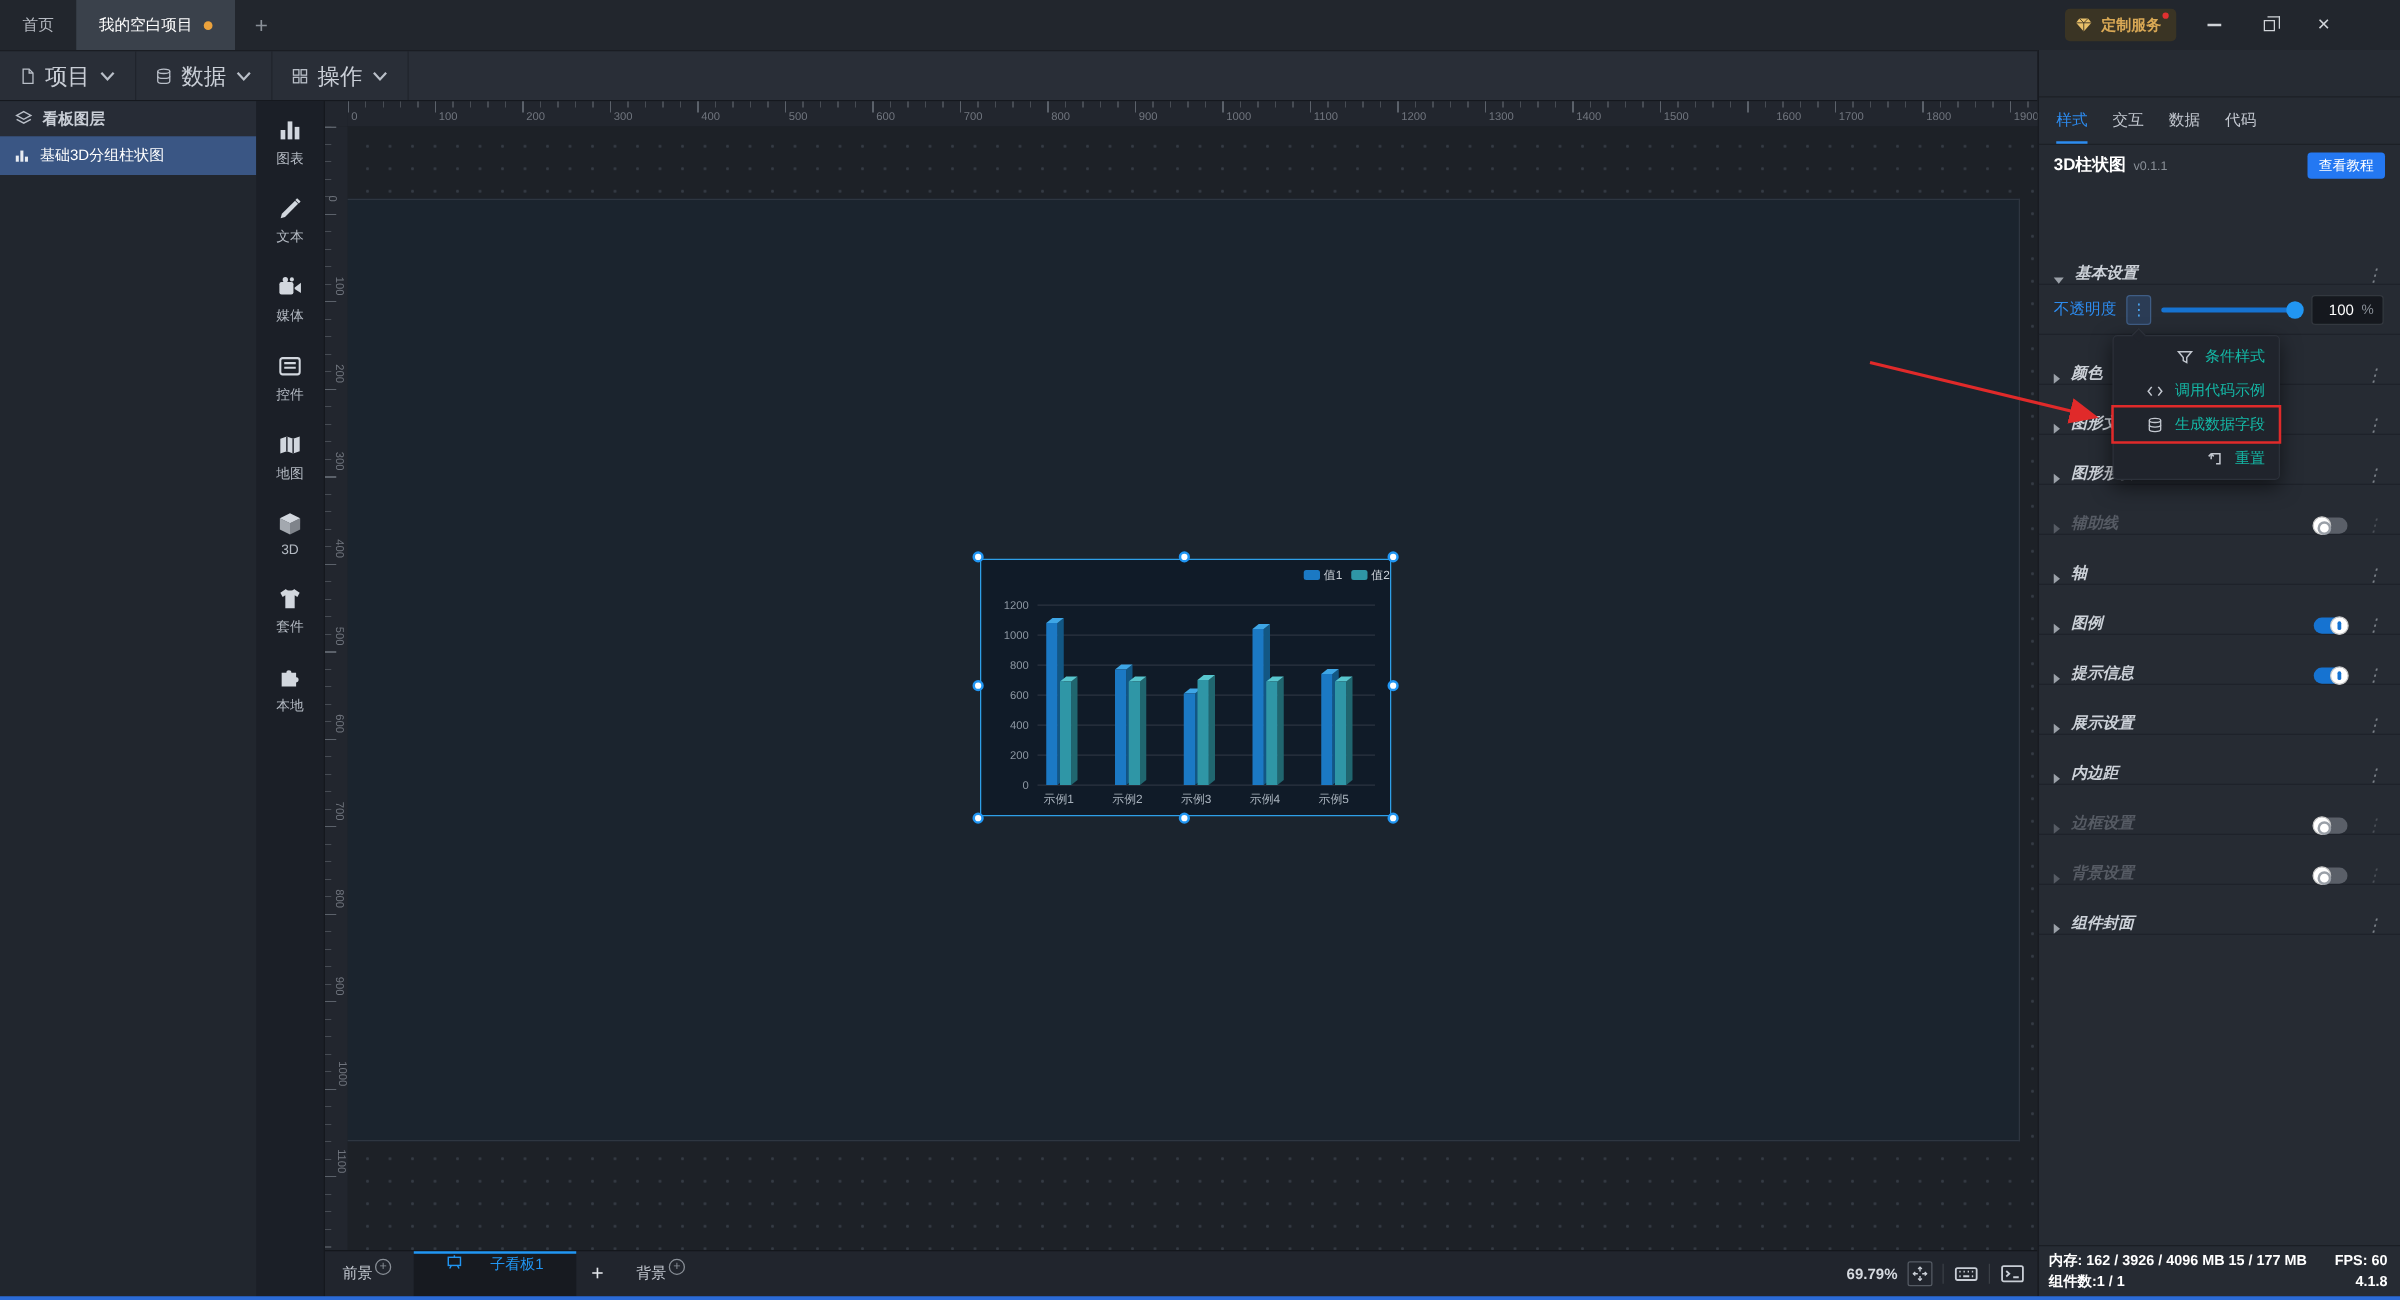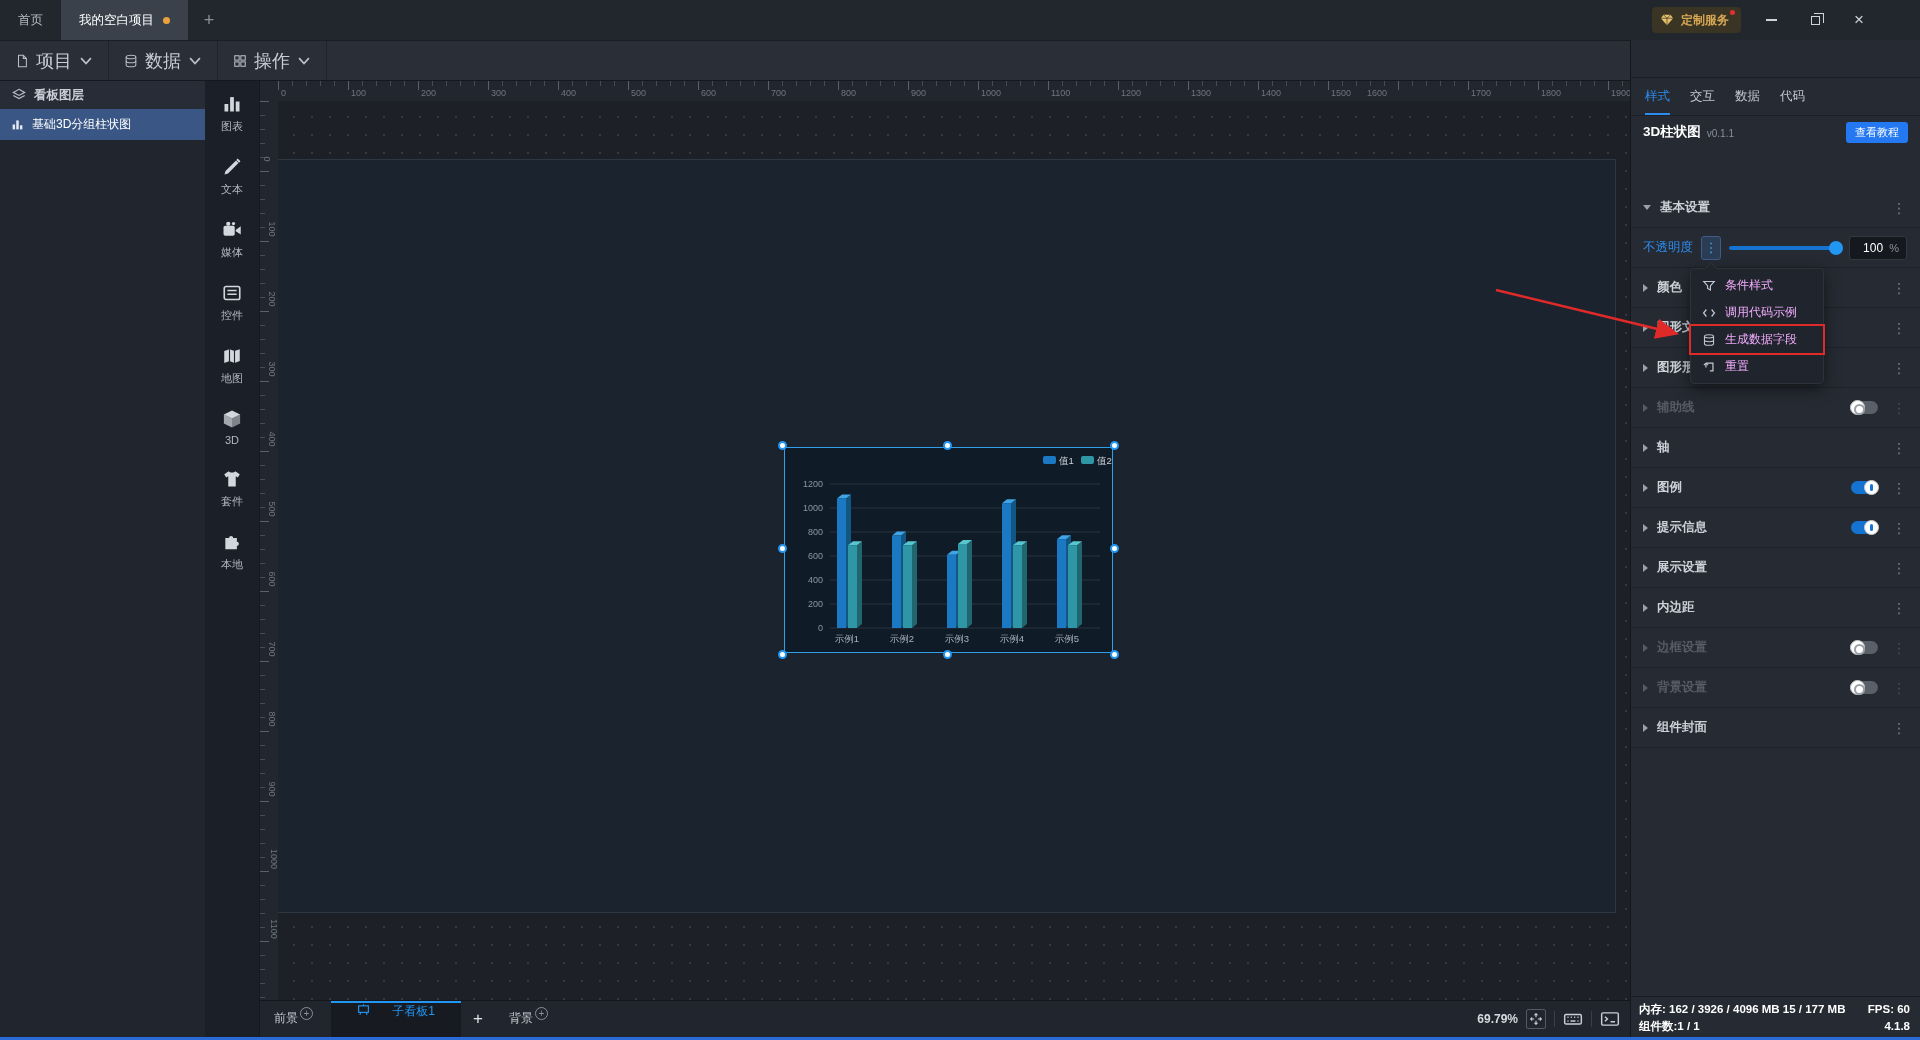--- a/index.html
+++ b/index.html
@@ -120,21 +120,21 @@
   .insp-tabs { height:38px; display:flex; gap:20px; padding:0 14px; align-items:stretch; border-bottom:1px solid #1c2026; }
   .insp-tab { display:flex; align-items:center; font-size:12.5px; color:#c3c8d0; position:relative; }
   .insp-tab.active { color:#2d8cf0; }
   .insp-tab.active::after { content:''; position:absolute; left:0; right:0; bottom:0; height:2px; background:#2d8cf0; }
   .insp-title { height:32px; display:flex; align-items:center; padding:0 12px; }
   .insp-title .t { color:#ffffff; font-size:13.5px; font-weight:bold; }
   .insp-title .v { color:#8a9098; font-size:10px; margin-left:6px; margin-top:3px; }
   .tutorial-btn { margin-left:auto; background:#2478f2; color:#fff; font-size:11px; height:21px;
         padding:0 9px; border-radius:3px; display:flex; align-items:center; }
   .insp-rows { position:absolute; top:148px; left:0; right:0; }
-  .insp-row { height:40px; border-bottom:1px solid #1e222a; display:flex; align-items:center; padding:0 10px 0 12px; }
+  .insp-row { height:40px; border-bottom:1px solid #1e222a; display:flex; align-items:flex-end; padding:0 10px 0 12px;font-style:italic; }
   .insp-row .caret { width:0; height:0; margin-right:9px; border-left:5px solid #9aa0a8; border-top:4px solid transparent; border-bottom:4px solid transparent; }
   .insp-row .caret.open { border-left:4px solid transparent; border-right:4px solid transparent; border-top:5px solid #9aa0a8; border-bottom:none; }
   .insp-row .lbl { font-size:12.5px; color:#ccd1d8; font-weight:bold; }
   .insp-row .grow { flex:1; }
   .insp-row.disabled .lbl { color:#565b64; }
   .insp-row.disabled .caret { border-left-color:#565b64; }
   .dots { color:#7a8088; font-size:14px; letter-spacing:0; line-height:1; padding:0 4px; }
   .insp-row.disabled .dots { color:#4a4f57; }
   .toggle { width:27px; height:13px; border-radius:7px; position:relative; margin-right:10px; }
   .toggle.on { background:#1673d1; }
@@ -158,21 +158,21 @@
         display:flex; align-items:center; padding:0 7px; }
   .op-box .val { color:#fff; font-size:12px; flex:1; text-align:center; }
   .op-box .unit { color:#8a9098; font-size:11px; }
 
   
   .ctx-menu { position:absolute; left:59px; top:228px; width:134px; background:#20242c;
         border:1px solid #2c313a; border-radius:4px; box-shadow:0 5px 16px rgba(0,0,0,.55);
         padding:3px 0; z-index:30; }
   .ctx-caret { position:absolute; top:-5px; left:16px; width:8px; height:8px; background:#20242c;
         transform:rotate(45deg); border-left:1px solid #2c313a; border-top:1px solid #2c313a; }
-  .ctx-item { height:27px; display:flex; align-items:center; gap:9px; padding:0 11px; color:#f0abfc; font-size:12px; }
+  .ctx-item { height:27px; display:flex; align-items:center; gap:9px; padding:0 11px; color:#14b8a6; font-size:12px;justify-content:flex-end; }
   .ctx-item .ic { width:14px; height:14px; color:#c3c8d0; }
   .ctx-item.hl { outline:2px solid #e02a2a; outline-offset:0; }
 
   
   .insp-status { position:absolute; left:0; right:0; bottom:0; height:41px; border-top:1px solid #1a1e24;
         padding:4px 10px 0 8px; }
   .insp-status .row { display:flex; justify-content:space-between; color:#ffffff; font-size:11.5px;
         font-weight:bold; line-height:17px; }
 
   .arrow-svg { position:absolute; left:0; top:0; width:1920px; height:1040px; pointer-events:none; z-index:40; }
@@ -404,21 +404,21 @@
       <span style="left: 423px;">600</span>
       <span style="left: 493px;">700</span>
       <span style="left: 563px;">800</span>
       <span style="left: 633px;">900</span>
       <span style="left: 703px;">1000</span>
       <span style="left: 773px;">1100</span>
       <span style="left: 843px;">1200</span>
       <span style="left: 913px;">1300</span>
       <span style="left: 983px;">1400</span>
       <span style="left: 1053px;">1500</span>
-      <span style="left: 1089px;">1600</span>
+      <span style="left: 1143px;">1600</span>
       <span style="left: 1193px;">1700</span>
       <span style="left: 1263px;">1800</span>
       <span style="left: 1333px;">1900</span>
     </div>
   <div class="v-ruler">
       <span style="top: 53px; left: 4px;">0</span>
       <span style="top: 123px; left: 4px;">100</span>
       <span style="top: 193px; left: 4px;">200</span>
       <span style="top: 263px; left: 4px;">300</span>
       <span style="top: 333px; left: 4px;">400</span>

